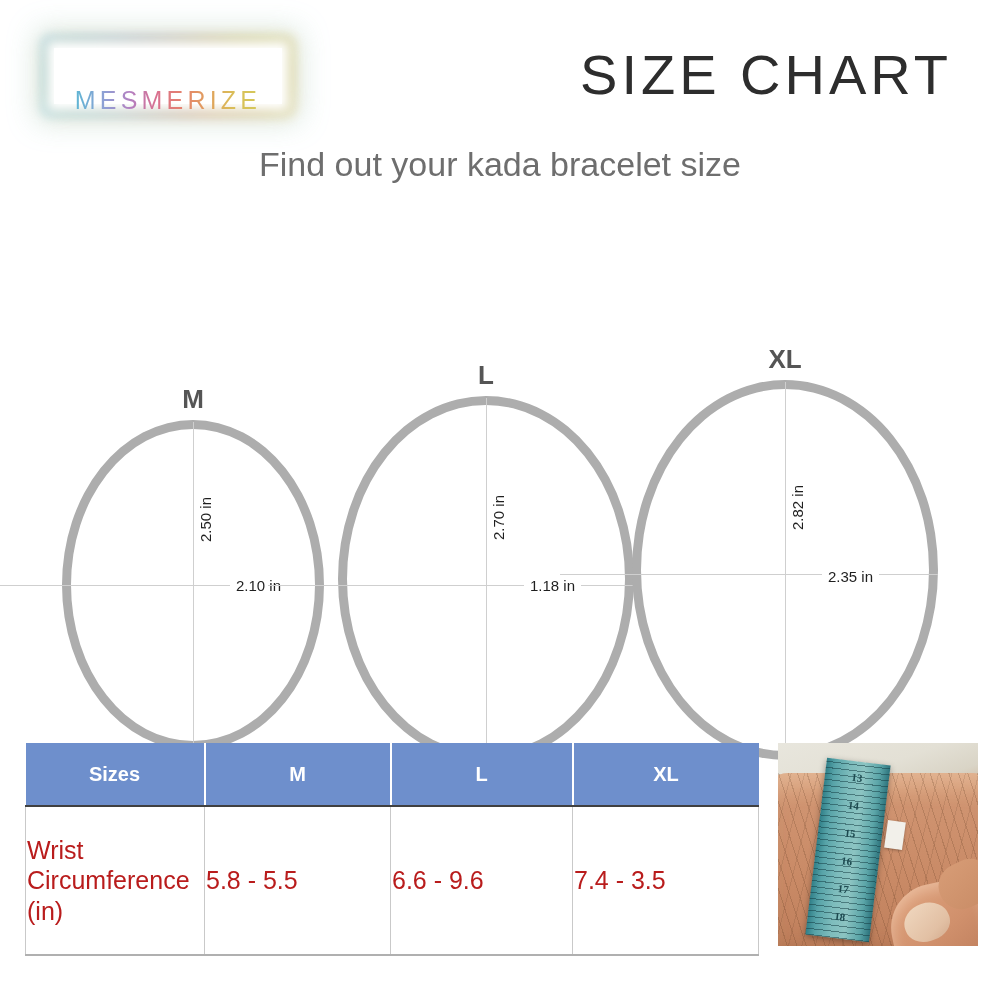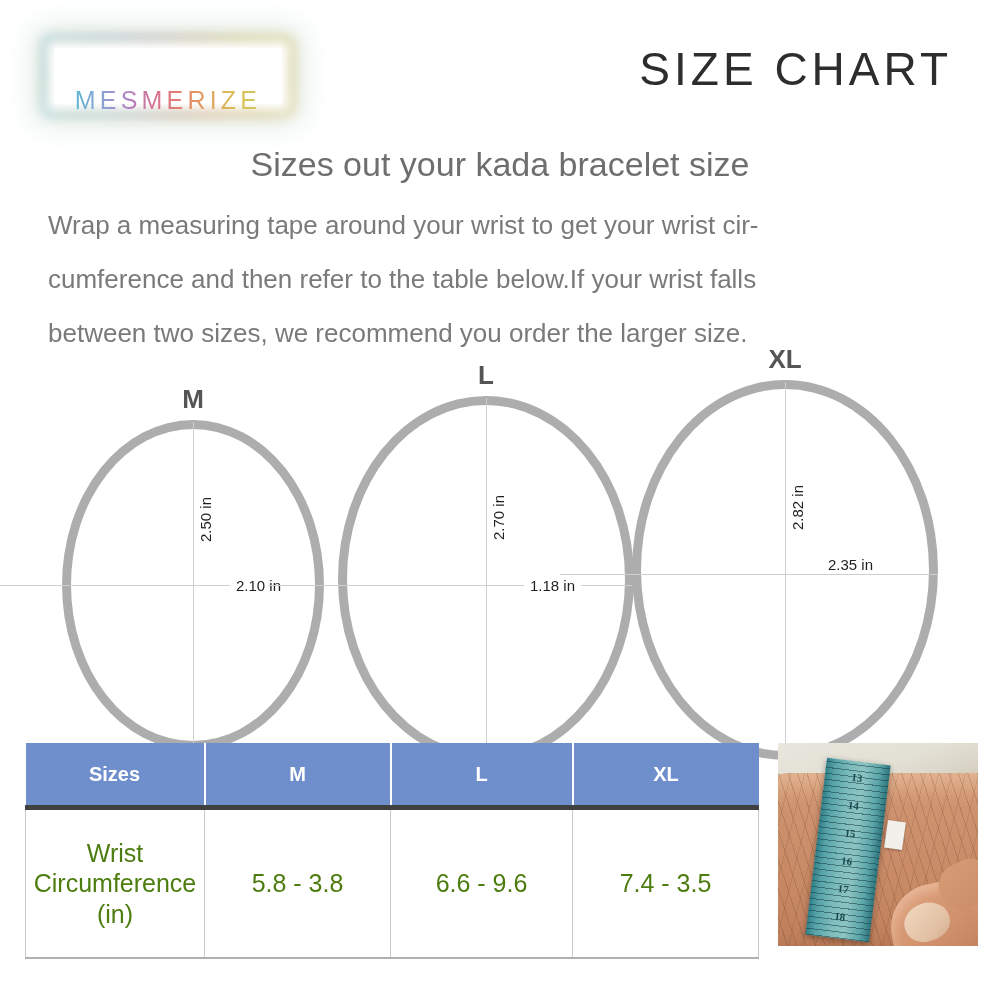--- a/index.html
+++ b/index.html
@@ -68,21 +68,21 @@
     background-clip: text;
     color: transparent;
     white-space: nowrap;
     margin-top: 48px;
   }
 
   #size-chart-title {
     position: absolute;
     right: 48px;
     top: 42px;
-    font-size: 46px;
+    font-size: 56px;
     font-weight: 300;
     letter-spacing: 4px;
     color: #2d2d2d;
     white-space: nowrap;
   }
 
   
   #headline {
     position: absolute;
     left: 0;
@@ -167,29 +167,28 @@
     border-collapse: collapse;
     table-layout: fixed;
   }
   #size-table th {
     background: #6e8fcc;
     color: #ffffff;
     font-size: 20px;
     font-weight: 700;
     height: 60px;
     border-right: 2px solid #ffffff;
-    border-bottom: 5px solid #404040;
+    border-bottom: 2px solid #404040;
     text-align: center;
   }
   #size-table th:last-child { border-right: none; }
   #size-table td {
     height: 145px;
     font-size: 25px;
-    color: #4d7c0f;
-    text-align: center;
+    color: #b91c1c;
     vertical-align: middle;
     border-right: 1px solid #c9c9c9;
     border-bottom: 2px solid #b0b0b0;
     line-height: 1.22;
   }
   #size-table td:first-child { border-left: 1px solid #c9c9c9; }
   #size-table td:last-child { border-right: 1px solid #c9c9c9; }
   .row-header-cell { white-space: pre-line; }
 
   
@@ -290,27 +289,22 @@
 
 <div id="page">
 
   <div id="brand-glow"></div>
   <div id="brand-logo">
     <span id="brand-wordmark">MESMERIZE</span>
   </div>
 
   <div id="size-chart-title">SIZE CHART</div>
 
-  <div id="headline">Sizes out your kada bracelet size</div>
-
-  <div id="intro-paragraph">
-    <span class="intro-line">Wrap a measuring tape around your wrist to get your wrist cir-</span>
-    <span class="intro-line">cumference and then refer to the table below.If your wrist falls</span>
-    <span class="intro-line">between two sizes, we recommend you order the larger size.</span>
-  </div>
+  <div id="headline">Find out your kada bracelet size</div>
+
 
   <div id="ovals-area">
 
     <div class="oval-group" style="left:62px; top:42px; width:262px; height:330px;">
       <div class="oval-label">M</div>
       <div class="oval-shape" style="left:0px; top:28px; width:262px; height:330px;"></div>
       <div class="axis-v" style="left:131px; top:30px; height:326px;"></div>
       <div class="axis-h" style="left:-62px; top:193px; width:326px;"></div>
       <div class="dim-v" style="left:135px; top:150px;">2.50 in</div>
       <div class="dim-h" style="left:168px; top:185px;">2.10 in</div>
@@ -324,21 +318,21 @@
       <div class="dim-v" style="left:152px; top:172px;">2.70 in</div>
       <div class="dim-h" style="left:186px; top:209px;">1.18 in</div>
     </div>
 
     <div class="oval-group" style="left:632px; top:2px; width:306px; height:380px;">
       <div class="oval-label">XL</div>
       <div class="oval-shape" style="left:0px; top:28px; width:306px; height:380px;"></div>
       <div class="axis-v" style="left:153px; top:30px; height:376px;"></div>
       <div class="axis-h" style="left:-72px; top:222px; width:378px;"></div>
       <div class="dim-v" style="left:157px; top:178px;">2.82 in</div>
-      <div class="dim-h" style="left:190px; top:204px;">2.35 in</div>
+      <div class="dim-h" style="left:190px; top:216px;">2.35 in</div>
     </div>
 
   </div>
 
   <table id="size-table">
     <colgroup>
       <col style="width:179px">
         <col style="width:186px">
         <col style="width:182px">
         <col style="width:186px">
@@ -349,21 +343,21 @@
         <th>M</th>
         <th>L</th>
         <th>XL</th>
       </tr>
     </thead>
     <tbody>
       <tr>
         <td class="row-header-cell">Wrist
 Circumference
 (in)</td>
-        <td>5.8 - 3.8</td>
+        <td>5.8 - 5.5</td>
         <td>6.6 - 9.6</td>
         <td>7.4 - 3.5</td>
       </tr>
     </tbody>
   </table>
 
   <div id="wrist-photo">
     <div class="ph-bg"></div>
     <div class="ph-arm">
       <div class="ph-arm-hair"></div>

